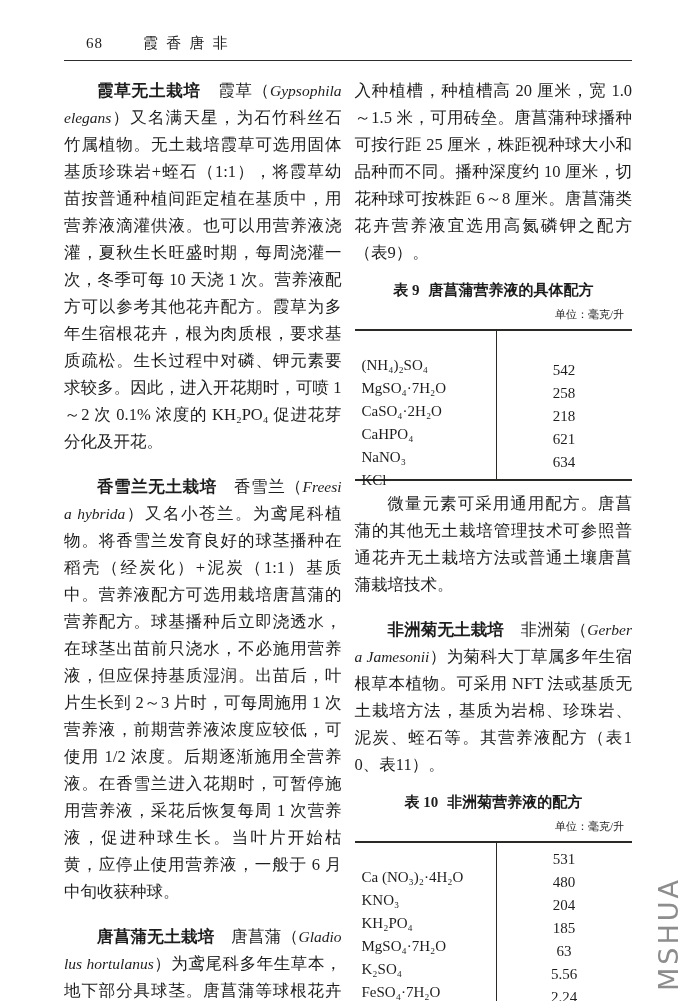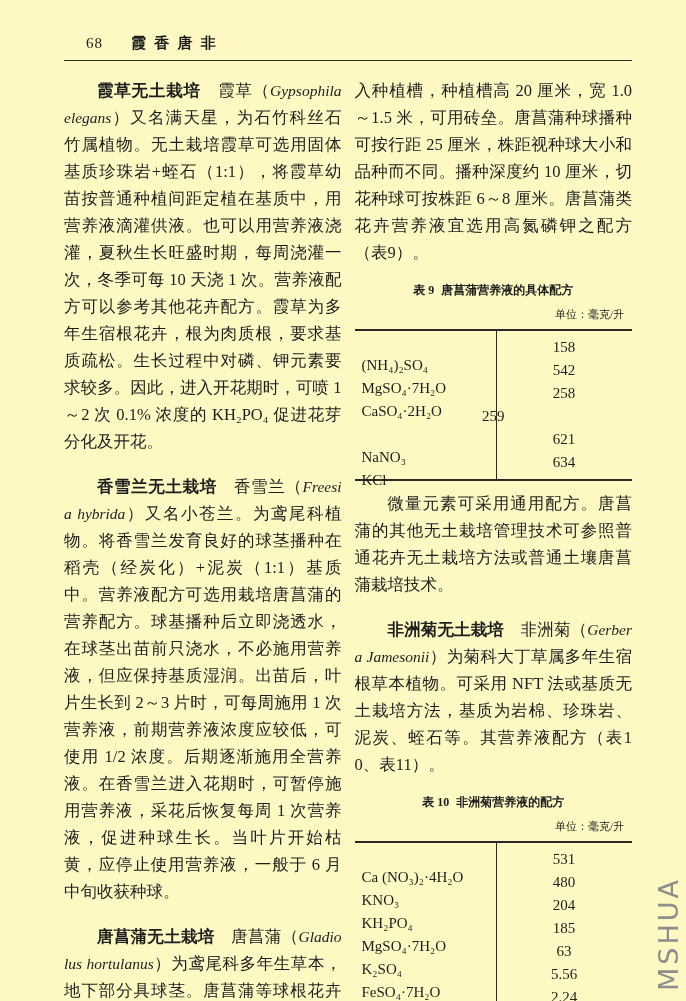--- a/index.html
+++ b/index.html
@@ -7,36 +7,36 @@
     padding: 0;
     background: #e9e8e4;
     font-family: "Liberation Serif", "DejaVu Serif", serif;
   }
   .page {
     position: relative;
     width: 686px;
     height: 1001px;
     margin: 0 auto;
     box-sizing: border-box;
-    background: #fef9c3;
+    background: #ffffff;
     color: #1d1d1d;
     padding: 34px 54px 0 64px;
     overflow: hidden;
   }
   
   .header {
     display: flex;
     align-items: baseline;
     font-size: 15px;
     padding-left: 22px;
   }
   .pagenum { letter-spacing: 1px; }
   .runtitle {
-    margin-left: 28px;
-    font-weight: bold;
+    margin-left: 40px;
+    font-weight: normal;
     letter-spacing: 0.55em;
   }
   .header-rule {
     border-bottom: 1.6px solid #2e2d2b;
     margin-top: 7px;
   }
   
   .cols {
     display: flex;
     gap: 13px;
@@ -58,21 +58,21 @@
   .para.noindent { text-indent: 0; }
   .para + .para { margin-top: 18px; }
   .seg-b { font-weight: bold; }
   .seg-i { font-style: italic; font-size: 15.5px; }
   
   .tablewrap { margin: 13px 0 9px; }
   .tablewrap.last { margin-bottom: 0; }
   .tcaption {
     text-align: center;
     font-weight: bold;
-    font-size: 12px;
+    font-size: 15px;
     line-height: 22px;
     white-space: nowrap;
   }
   .tcaption .tlabel { margin-right: 0.6em; }
   .tunit {
     text-align: right;
     font-size: 11px;
     line-height: 21px;
     padding-right: 8px;
     margin: 3px 0 4px;
@@ -148,32 +148,32 @@
         </div>
 
       <div class="tablewrap">
         <div class="tcaption">
           <span class="tlabel">表 9</span><span>唐菖蒲营养液的具体配方</span>
         </div>
         <div class="tunit">单位：毫克/升</div>
         <div class="datatable">
             <div class="trow">
               <div class="tname">(NH₄)₂SO₄</div>
-              <div class="tval">158</div>
             </div>
             <div class="trow">
               <div class="tname">MgSO₄·7H₂O</div>
               <div class="tval">542</div>
             </div>
             <div class="trow">
               <div class="tname">CaSO₄·2H₂O</div>
               <div class="tval">258</div>
             </div>
             <div class="trow">
-              <div class="tval">259</div>
+              <div class="tname">CaHPO₄</div>
+              <div class="tval">218</div>
             </div>
             <div class="trow">
               <div class="tname">NaNO₃</div>
               <div class="tval">621</div>
             </div>
             <div class="trow">
               <div class="tname">KCl</div>
               <div class="tval">634</div>
             </div>
           </div>

